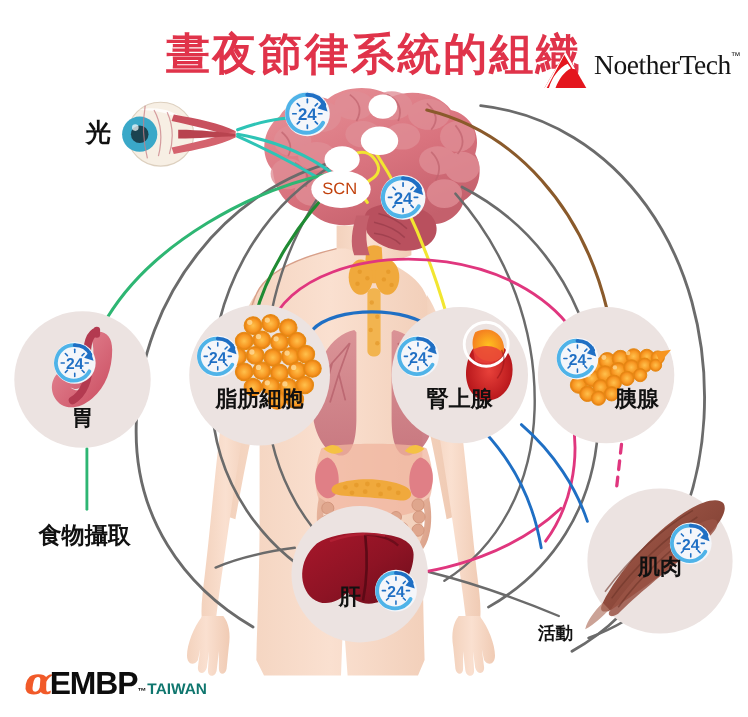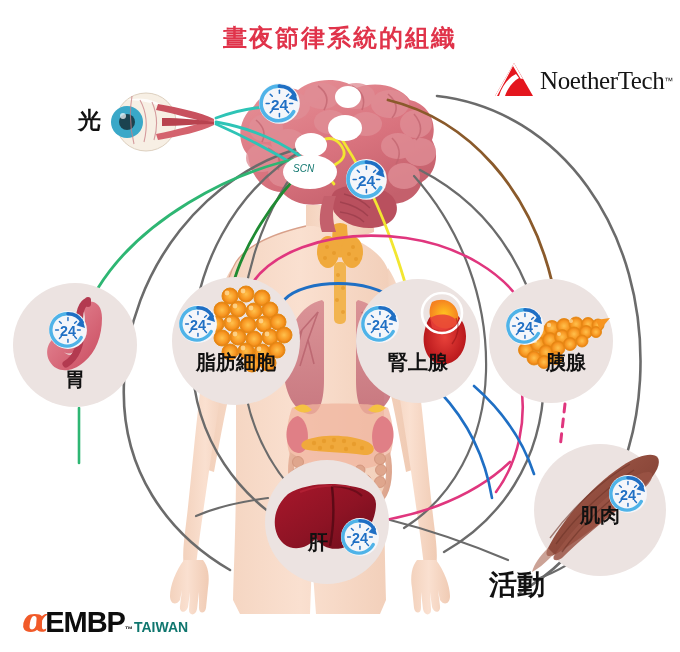--- a/index.html
+++ b/index.html
@@ -8,27 +8,27 @@
     background: #ffffff;
     font-family: "Liberation Sans", "DejaVu Sans", sans-serif;
     overflow: hidden;
   }
   #stage { position: relative; width: 680px; height: 652px; background:#fff; }
   svg.layer { position:absolute; left:0; top:0; width:680px; height:652px; }
 
   
   .title {
     position:absolute; left:0; top:22px; width:680px;
-    text-align:center; font-size:24px; font-weight:700;
+    text-align:center; font-size:40px; font-weight:700;
     color:#e0334a; letter-spacing:2px;
     font-family:"DejaVu Sans","Liberation Sans",sans-serif;
   }
 
   
-  .nt-logo { position:absolute; left:492px; top:62px; display:flex; align-items:center; }
+  .nt-logo { position:absolute; left:492px; top:46px; display:flex; }
   .nt-word {
     font-family:"Liberation Serif","DejaVu Serif",serif;
     font-size:25px; color:#151515; letter-spacing:-0.4px; margin-left:4px;
   }
   .nt-tm { font-size:9px; vertical-align:super; color:#151515; }
 
   
   .embp-logo { position:absolute; left:22px; top:606px; display:flex; align-items:baseline; }
   .embp-alpha {
     font-family:"DejaVu Serif",serif; font-size:34px; font-style:italic;
@@ -39,31 +39,30 @@
   .embp-taiwan { font-size:14px; font-weight:700; color:#0f766e; letter-spacing:0px; margin-left:1px; }
 
   
   .cjk {
     position:absolute; color:#111; font-weight:700;
     font-family:"DejaVu Sans","Liberation Sans",sans-serif;
     white-space:nowrap;
   }
   .lbl-light   { left:78px;  top:105px; font-size:23px; }
   .lbl-food    { left:35px;  top:473px; font-size:21px; }
-  .lbl-activity{ left:489px; top:566px; font-size:28px; }
+  .lbl-activity{ left:489px; top:566px; font-size:16px; }
 
   .organ-label {
     position:absolute; font-size:20px; font-weight:700; color:#111;
     font-family:"DejaVu Sans","Liberation Sans",sans-serif;
     white-space:nowrap; text-align:center;
   }
   .scn-label {
-    position:absolute; font-size:10px; font-weight:400; color:#0f766e;
+    position:absolute; font-size:15px; font-weight:400; color:#c2410c;
     font-family:"Liberation Sans","DejaVu Sans",sans-serif;
-    font-style:italic;
   }
 </style>
 </head>
 <body>
 
 <div id="stage">
 
   <svg class="layer" viewBox="0 0 680 652">
     <defs>
       <linearGradient id="gSkin" x1="0" y1="0" x2="1" y2="0">
@@ -639,23 +638,24 @@
   </div>
 
   <div class="embp-logo">
     <span class="embp-alpha">α</span>
     <span class="embp-word">EMBP</span>
     <span class="embp-tm">™</span>
     <span class="embp-taiwan">TAIWAN</span>
   </div>
 
   <div class="cjk lbl-light">光</div>
+  <div class="cjk lbl-food">食物攝取</div>
   <div class="cjk lbl-activity">活動</div>
   <div class="scn-label" style="left:293px; top:163px;">SCN</div>
 
   <div class="organ-label" style="left:45px;  top:366px; width:60px;">胃</div>
   <div class="organ-label" style="left:368px; top:349px; width:100px;">腎上腺</div>
   <div class="organ-label" style="left:176px; top:349px; width:120px;">脂肪細胞</div>
-  <div class="organ-label" style="left:526px; top:349px; width:80px;">胰腺</div>
+  <div class="organ-label" style="left:539px; top:349px; width:80px;">胰腺</div>
   <div class="organ-label" style="left:290px; top:529px; width:56px;">肝</div>
   <div class="organ-label" style="left:560px; top:502px; width:80px;">肌肉</div>
 
 </div>
 
 </body></html>

